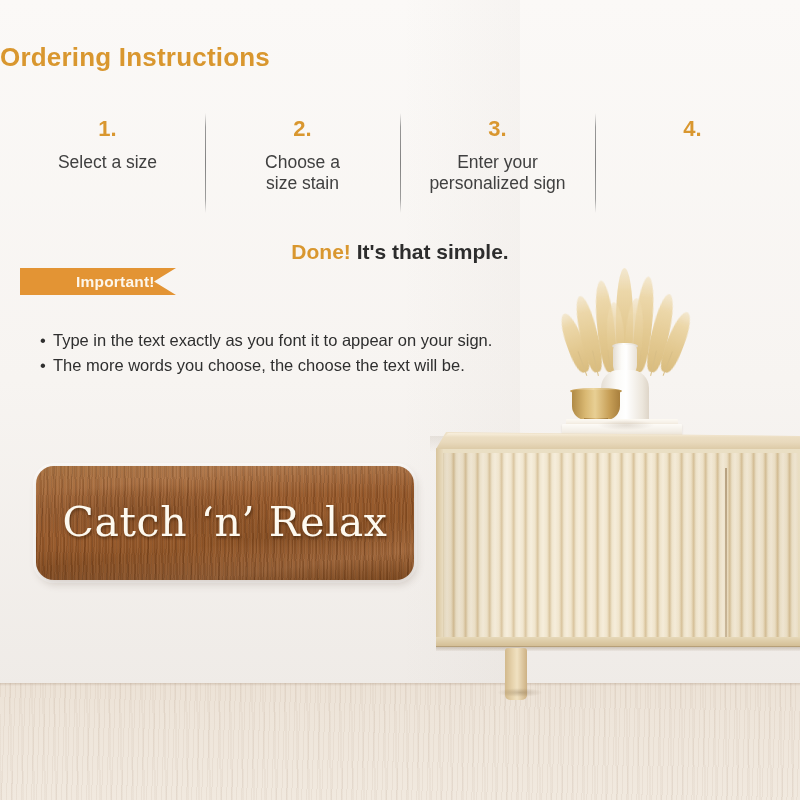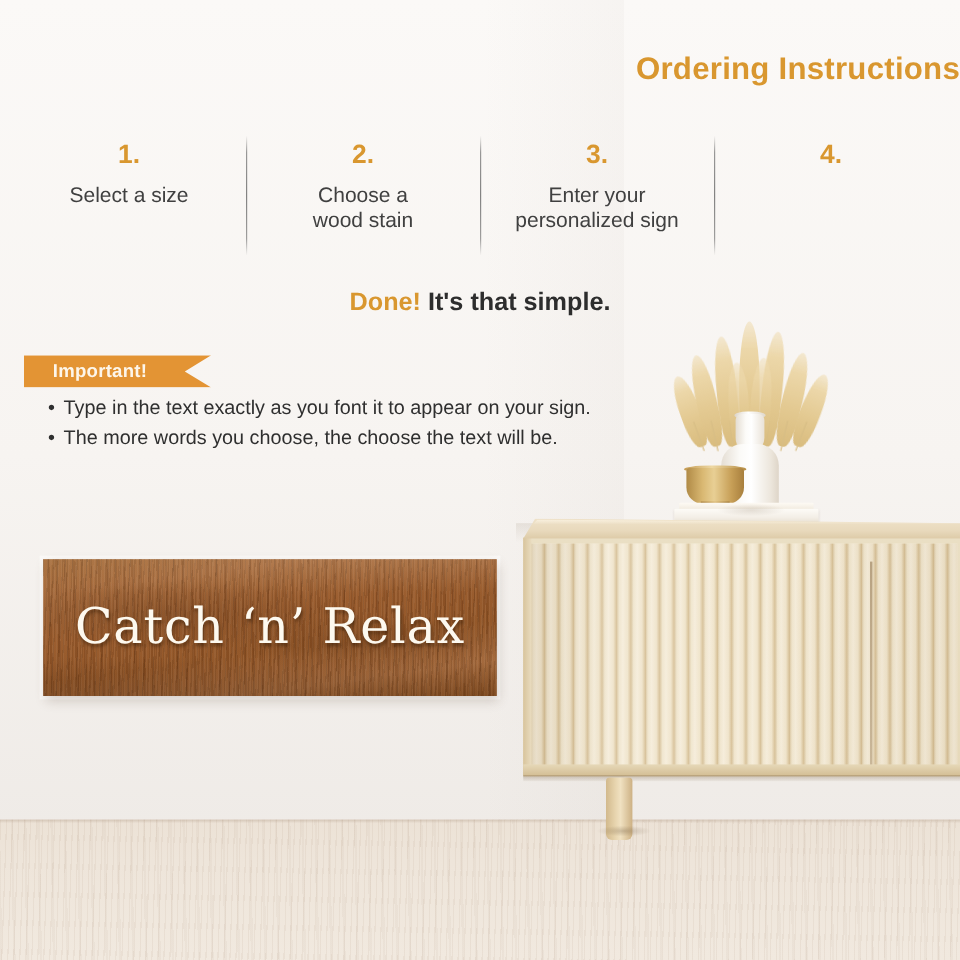--- a/index.html
+++ b/index.html
@@ -286,20 +286,21 @@
         rgba(255,255,255,0) 1px,
         rgba(255,255,255,0) 4px),
       repeating-linear-gradient(88deg,
         rgba(60,30,8,0.10) 0px,
         rgba(60,30,8,0.10) 2px,
         rgba(230,180,130,0.06) 2px,
         rgba(230,180,130,0.06) 7px),
       radial-gradient(ellipse 220px 40px at 28% 40%, rgba(70,35,10,0.22), rgba(70,35,10,0) 70%),
       radial-gradient(ellipse 180px 34px at 72% 62%, rgba(70,35,10,0.18), rgba(70,35,10,0) 70%),
       linear-gradient(172deg, #9a5f2c 0%, #a4683a 18%, #96582a 42%, #8f5325 62%, #a2673a 82%, #8d5223 100%);
+    border-radius: 18px;
   }
   .sign-grain {
     position: absolute;
     inset: 0;
     background:
       repeating-linear-gradient(91deg,
         rgba(255,255,255,0.05) 0px,
         rgba(255,255,255,0.05) 1px,
         rgba(0,0,0,0.00) 1px,
         rgba(0,0,0,0.00) 3px),
@@ -330,21 +331,21 @@
     white-space: nowrap;
     text-shadow: 1px 2px 3px rgba(50,25,5,0.55);
     padding-bottom: 2px;
   }
 
   
   .heading {
     position: absolute;
     left: 0; top: 42px;
     width: 800px;
-    text-align: right;
+    text-align: left;
     font-size: 26px;
     font-weight: bold;
     color: #d9972f;
     letter-spacing: .2px;
   }
 
   .steps {
     position: absolute;
     left: 10px;
     top: 115px;
@@ -391,27 +392,28 @@
     text-align: center;
     font-size: 21px;
     font-weight: bold;
     color: #2d2d2d;
   }
   .done-word { color: #d9972f; }
 
   .ribbon {
     position: absolute;
     left: 20px;
-    top: 296px;
+    top: 268px;
     width: 156px;
     height: 27px;
     background: #e39434;
     clip-path: polygon(0 0, 156px 0, 134px 13.5px, 156px 27px, 0 27px);
     display: flex;
     align-items: center;
+    padding-left: 32px;
   }
   .ribbon-label {
     padding-left: 24px;
     color: #fdf6ea;
     font-size: 15.5px;
     font-weight: bold;
     letter-spacing: .2px;
   }
 
   .bullets {
@@ -495,21 +497,21 @@
 
   <div class="steps">
     <div class="step">
       <div class="step-num">1.</div>
       <div class="step-label">Select a size</div>
       <div class="divider"></div>
     </div>
     <div class="step">
       <div class="step-num">2.</div>
       <div class="step-label">Choose a
-wood stain</div>
+size stain</div>
       <div class="divider"></div>
     </div>
     <div class="step">
       <div class="step-num">3.</div>
       <div class="step-label">Enter your
 personalized sign</div>
       <div class="divider"></div>
     </div>
     <div class="step">
       <div class="step-num">4.</div>

